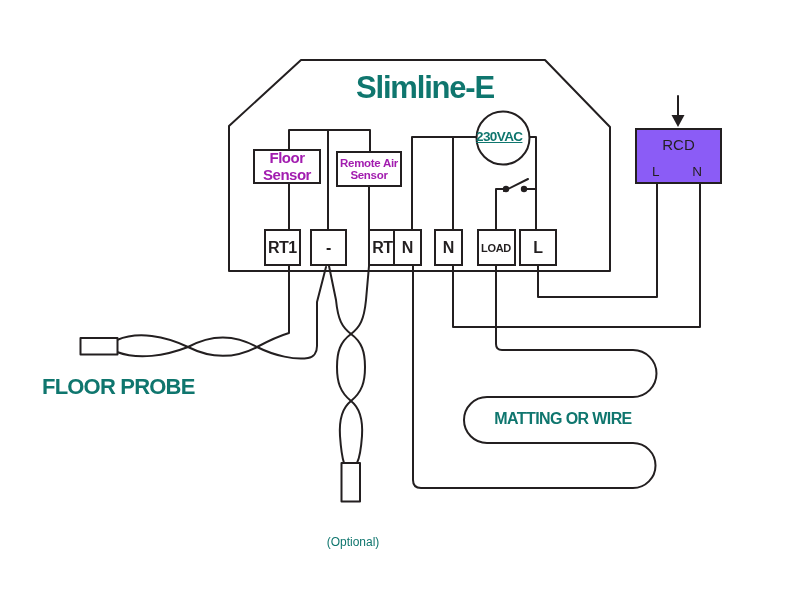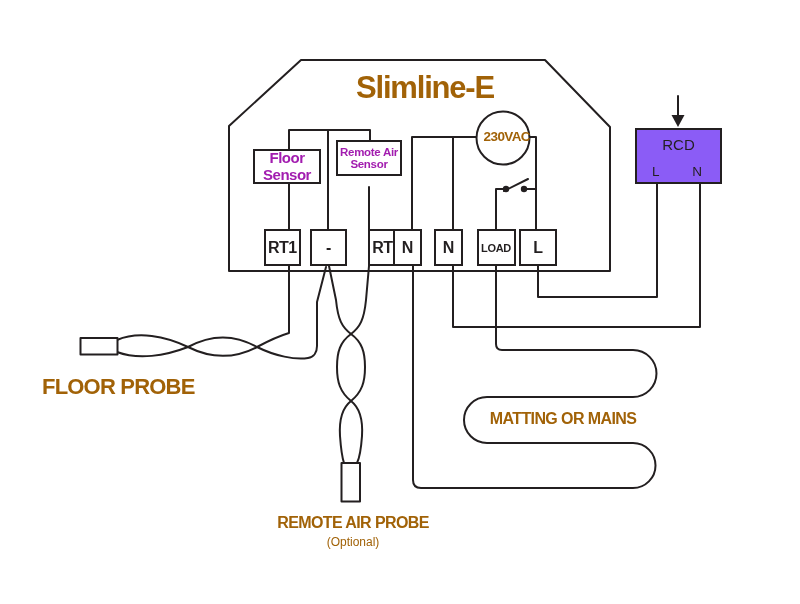--- a/index.html
+++ b/index.html
@@ -2,33 +2,33 @@
 <html><head>
 <meta charset="utf-8">
 <style>
   html,body{margin:0;padding:0;background:#fff;}
   #stage{
     position:relative;width:800px;height:604px;background:#ffffff;
     font-family:"Liberation Sans","DejaVu Sans",sans-serif;color:#231f20;
     overflow:hidden;
   }
   #wires{position:absolute;left:0;top:0;}
-  .lbl{position:absolute;color:#a16207;white-space:nowrap;}
+  .lbl{position:absolute;color:#0f766e;white-space:nowrap;}
   .title{
     left:330px;top:70px;width:190px;text-align:center;
     font-size:31px;font-weight:bold;letter-spacing:-1.2px;
   }
   .sensor-box{
     position:absolute;border:2px solid #231f20;background:#fff;
     display:flex;align-items:center;justify-content:center;text-align:center;
     font-weight:bold;color:#a21caf;line-height:1.08;box-sizing:border-box;
   }
   .floor-sensor{left:253px;top:149px;width:68px;height:35px;font-size:15px;letter-spacing:-0.5px;white-space:pre-line;}
-  .air-sensor{left:336px;top:140px;width:66px;height:36px;font-size:11.5px;letter-spacing:-0.3px;padding:1px;}
-  .vac{left:476px;top:129px;width:54px;text-align:right;font-size:13.5px;font-weight:bold;letter-spacing:-0.6px;}
+  .air-sensor{left:336px;top:151px;width:66px;height:36px;font-size:11.5px;letter-spacing:-0.3px;padding:1px;}
+  .vac{left:476px;top:129px;width:54px;text-align:left;font-size:13.5px;font-weight:bold;letter-spacing:-0.6px;text-decoration:underline;}
   .terminal{
     position:absolute;top:229px;height:37px;border:2px solid #231f20;background:#fff;
     display:flex;align-items:center;justify-content:center;
     font-weight:bold;font-size:16px;letter-spacing:-0.5px;box-sizing:border-box;
   }
   .terminal.small{font-size:11px;letter-spacing:-0.3px;}
   .rcd-box{
     position:absolute;left:635px;top:128px;width:87px;height:56px;
     border:2px solid #231f20;background:#8b5cf6;box-sizing:border-box;
   }
@@ -101,17 +101,16 @@
   <div class="terminal small" style="left:476.5px;width:39px">LOAD</div>
   <div class="terminal" style="left:519px;width:38px">L</div>
 
   <div class="rcd-box">
     <div class="rcd-title">RCD</div>
     <div class="rcd-l">L</div>
     <div class="rcd-n">N</div>
   </div>
 
   <div class="lbl floor-probe">FLOOR PROBE</div>
-  <div class="lbl matting">MATTING OR MAINS</div>
-  <div class="lbl remote-probe">REMOTE AIR PROBE</div>
+  <div class="lbl matting">MATTING OR WIRE</div>
   <div class="lbl optional">(Optional)</div>
 
 </div>
 
 </body></html>

